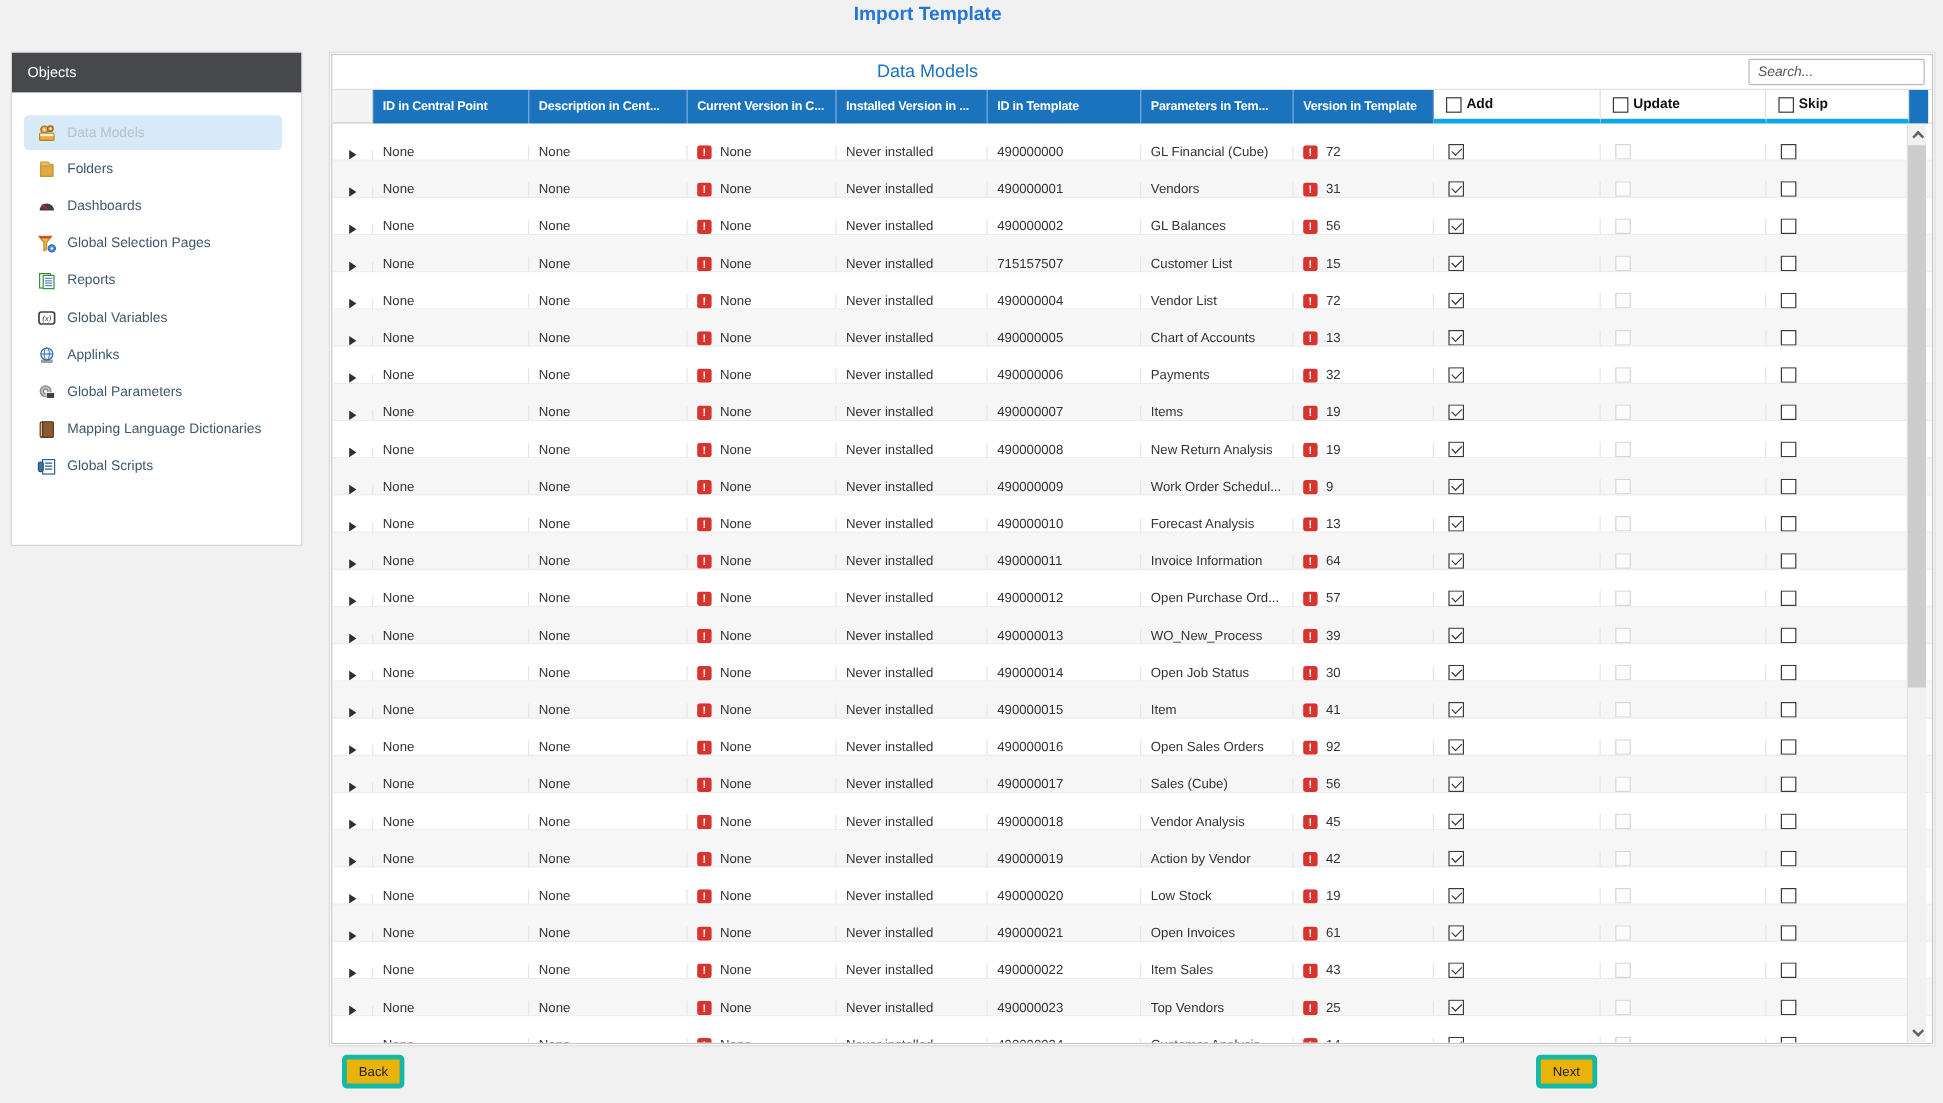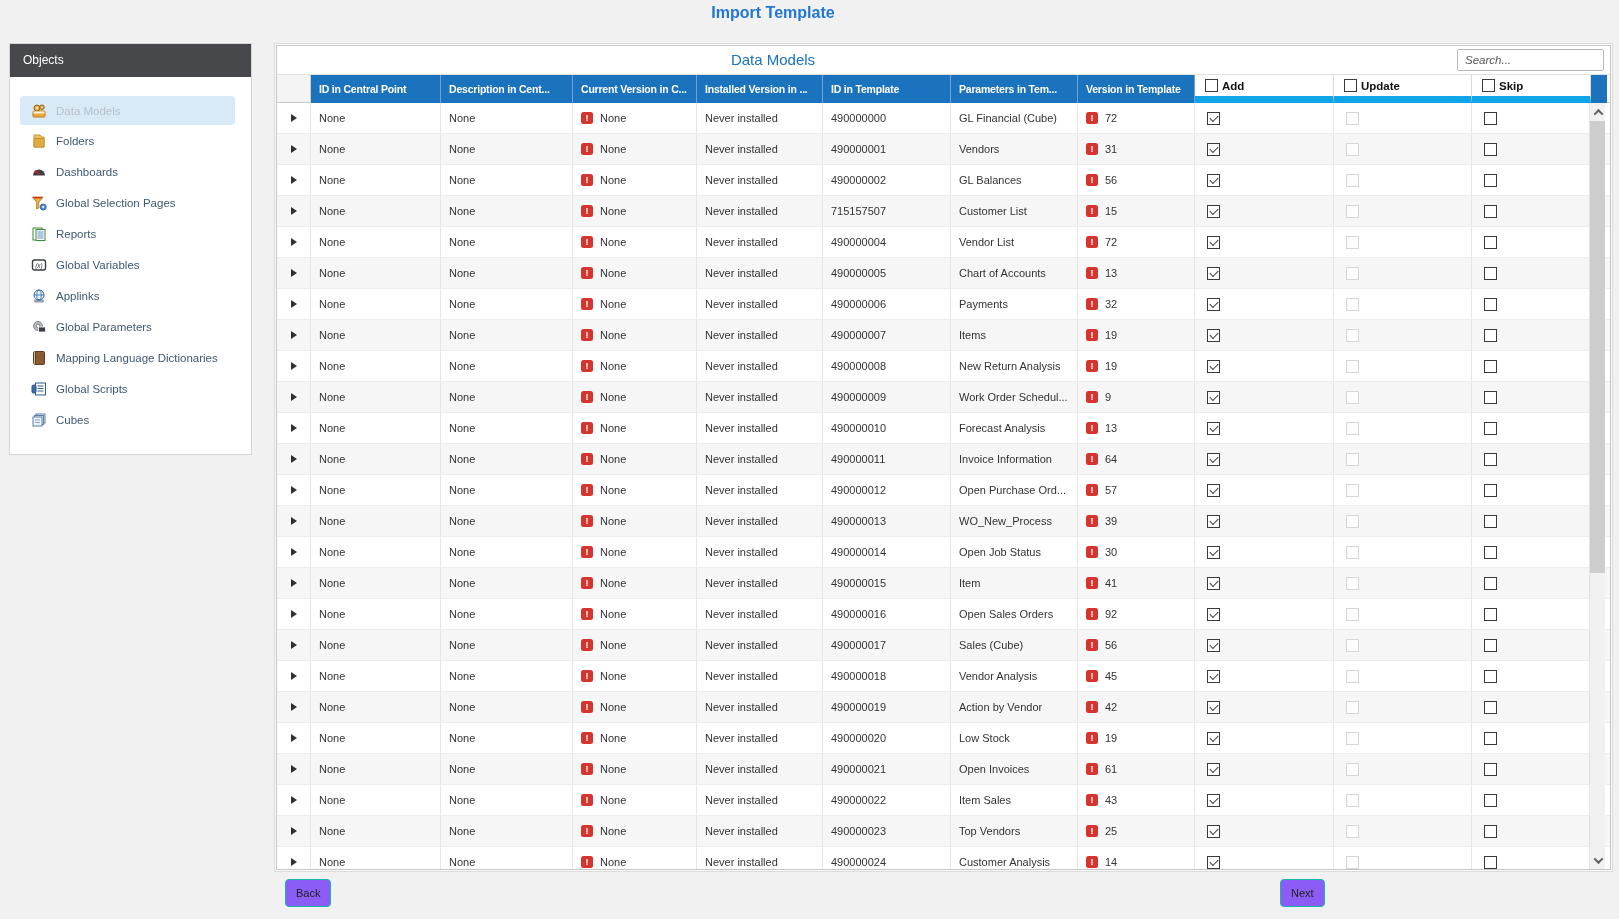--- a/index.html
+++ b/index.html
@@ -40,35 +40,35 @@
   .searchbox input { flex:1; border:none; outline:none; height:100%; padding:0 4px 0 7px;
     font-size:11.5px; font-family:"Liberation Sans", sans-serif; background:transparent; }
   .searchbox input::placeholder { font-style:italic; color:#555; }
 
   .t-headrow { height:28px; display:flex; flex:none; }
   .hcell { height:28px; overflow:hidden; white-space:nowrap; }
   .h-exp { width:34px; background:#f4f4f4; border-bottom:1px solid #c9c9c9; border-right:1px solid #cdcdcd; }
   .h-blue { background:#1b72bd; color:#fff; font-size:10.5px; font-weight:bold;
     line-height:28px; padding:0 8px; border-right:1px solid rgba(255,255,255,0.35);
     letter-spacing:-0.2px; }
-  .h-check { background:#fff; border-bottom:7px solid #0ea5e9; border-right:1px solid #d9d9d9;
+  .h-check { background:#fff; border-bottom:4px solid #0ea5e9; border-right:1px solid #d9d9d9;
     display:flex; align-items:center; padding-left:10px; gap:4px;
     font-size:11.5px; font-weight:bold; color:#111; }
   .h-scroll { width:16px; background:#1b72bd; flex:none; }
   .h-rest { flex:1; background:#fff; border-bottom:1px solid #cfcfcf; }
 
   
   .cw-exp{width:34px;flex:none;} .cw0{width:130px;flex:none;} .cw1{width:132px;flex:none;}
   .cw2{width:124px;flex:none;} .cw3{width:126px;flex:none;} .cw4{width:128px;flex:none;}
   .cw5{width:127px;flex:none;} .cw6{width:117px;flex:none;} .cw7{width:139px;flex:none;}
   .cw8{width:138px;flex:none;} .cw9{width:119px;flex:none;}
 
   .t-body { position:relative; flex:1; overflow:hidden; }
   .rows-wrap { position:absolute; inset:0; overflow:hidden; }
-  .trow { display:flex; height:31px; background:#fff; border-bottom:1px solid #ececec; }
+  .trow { display:flex; height:31px; background:#fff; border-bottom:1px solid #ececec;align-items:flex-end; }
   .rows-wrap .trow:nth-child(even) { background:#f6f6f7; }
   .cell { display:flex; align-items:center; padding-left:8px; font-size:11px; color:#333;
     border-right:1px solid #e6e6e6; overflow:hidden; white-space:nowrap; }
   .cell.c-exp { justify-content:center; padding-left:0; }
   .arrow { width:0; height:0; border-left:6px solid #2f2f2f;
     border-top:4px solid transparent; border-bottom:4px solid transparent; cursor:pointer; }
   .badge { width:12px; height:12px; border-radius:2.5px; background:#d5342f; color:#fff;
     font-weight:bold; font-size:9px; line-height:12px; text-align:center; flex:none;
     margin-right:7px; }
   .cell-check { padding-left:12px; }
@@ -85,21 +85,21 @@
     background:#f1f1f1; border-left:1px solid #e3e3e3; }
   .vs-btn { position:absolute; left:0; width:16px; height:16px; display:flex;
     align-items:center; justify-content:center; cursor:pointer; }
   .vs-up { top:1px; } .vs-down { bottom:1px; }
   .chev { width:7px; height:7px; border-left:2px solid #606060; border-top:2px solid #606060; }
   .chev.up { transform:rotate(45deg) translate(1px,1px); }
   .chev.down { transform:rotate(225deg) translate(1px,1px); }
   .vs-thumb { position:absolute; left:0; right:0; top:18px; height:452px; background:#cdcdcd; cursor:pointer; }
 
   
-  .btn { position:absolute; top:879px; height:28px; background:#8b5cf6; border:1px solid #14b8a6;
+  .btn { position:absolute; top:879px; height:28px; background:#eab308; border:4px solid #14b8a6;
     border-radius:4px; font-size:11px; color:#222; line-height:23px; text-align:center;
     padding:0 10px; cursor:pointer; white-space:nowrap; }
   .btn-back { left:285px; }
   .btn-next { left:1280px; }
 </style>
 </head>
 <body>
 
 <div id="app">
 
@@ -207,32 +207,20 @@
             <svg viewBox="0 0 16 16">
               <rect x="4.5" y="2" width="10" height="12" fill="#fff" stroke="#2f5f8f"></rect>
               <line x1="6.5" y1="5" x2="12.5" y2="5" stroke="#2f5f8f"></line>
               <line x1="6.5" y1="7.5" x2="12.5" y2="7.5" stroke="#2f5f8f"></line>
               <line x1="6.5" y1="10" x2="12.5" y2="10" stroke="#2f5f8f"></line>
               <rect x="1" y="4" width="4" height="8" rx="1.5" fill="#3f6fa8" stroke="#28507e"></rect>
             </svg>
           </span>
     <span class="sb-label">Global Scripts</span>
   </div>
-        <div class="sb-item">
-    <span class="sb-icon">
-            <svg viewBox="0 0 16 16">
-              <rect x="5" y="2" width="9" height="9" fill="#eef3f8" stroke="#5b7fa6"></rect>
-              <rect x="3.5" y="3.5" width="9" height="9" fill="#eef3f8" stroke="#5b7fa6"></rect>
-              <rect x="2" y="5" width="9" height="9" fill="#eef3f8" stroke="#5b7fa6"></rect>
-              <line x1="4" y1="8" x2="9" y2="8" stroke="#5b7fa6" stroke-width="0.7"></line>
-              <line x1="4" y1="10.5" x2="9" y2="10.5" stroke="#5b7fa6" stroke-width="0.7"></line>
-            </svg>
-          </span>
-    <span class="sb-label">Cubes</span>
-  </div>
       </div>
   </div>
 
   <div class="t-outer">
     <div class="t-panel">
 
       <div class="t-titlebar">
         <div class="t-title">Data Models</div>
         <div class="searchbox">
           <input type="text" placeholder="Search..." style="">

